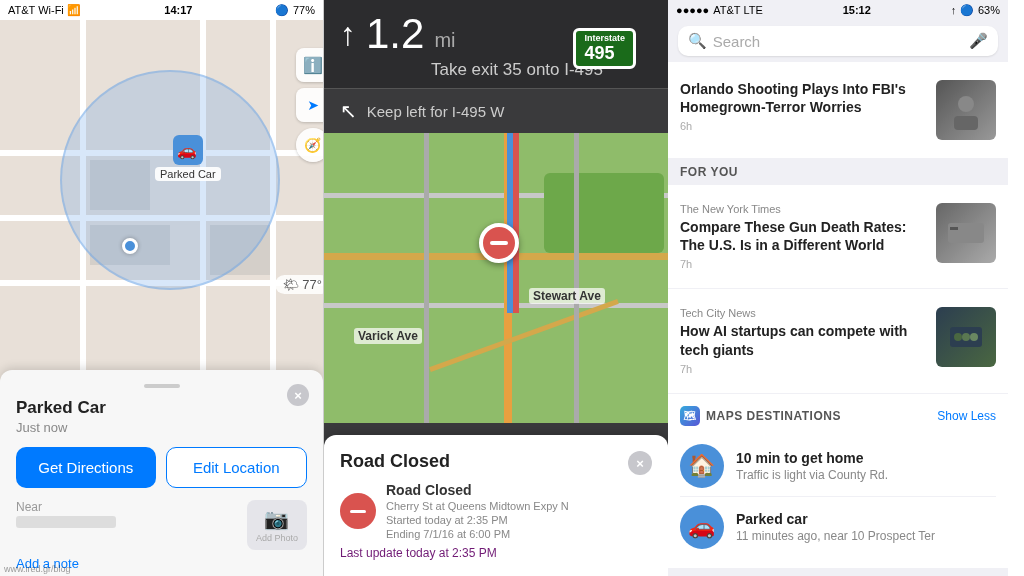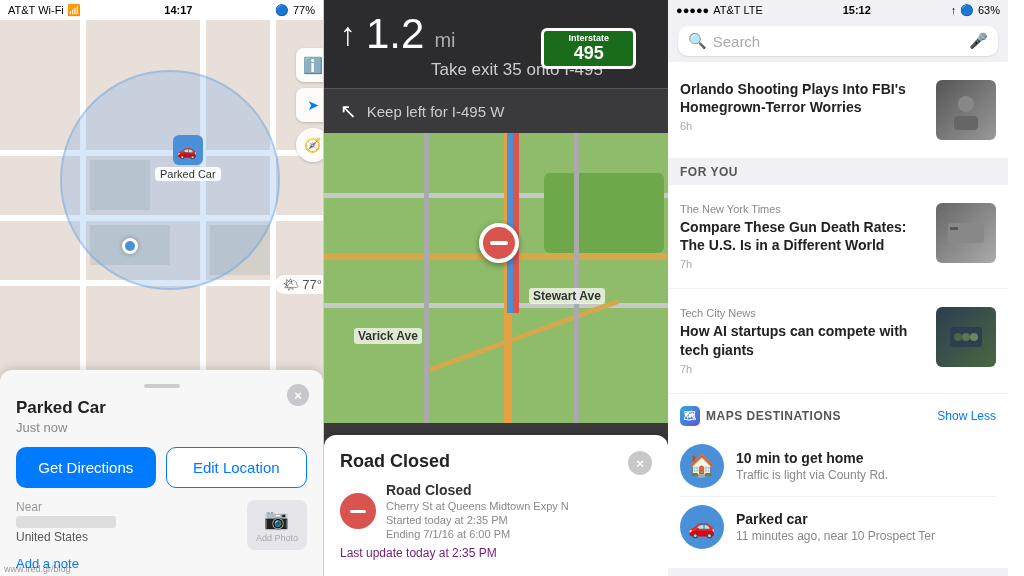--- a/index.html
+++ b/index.html
@@ -64,22 +64,22 @@
     .nav-distance { font-size: 42px; font-weight: 300; color: white; display: flex; align-items: center; gap: 10px; }
     .nav-arrow { font-size: 32px; color: white; }
     .nav-dist-val { font-size: 42px; font-weight: 300; color: white; }
     .nav-dist-unit { font-size: 20px; color: #aaa; align-self: flex-end; margin-bottom: 6px; }
     .nav-instruction { font-size: 17px; color: #ccc; margin-top: 2px; padding-left: 42px; text-align: center; }
 
     .nav-subheader { background: #3a3a3c; padding: 10px 16px; display: flex; align-items: center; gap: 10px; border-top: 1px solid #555; }
     .nav-sub-arrow { font-size: 20px; color: white; }
     .nav-sub-text { font-size: 15px; color: #ccc; }
 
-    .highway-sign { background: #1a6b1a; color: white; border: 3px solid white; border-radius: 6px; padding: 2px 24px; font-size: 13px; font-weight: bold; position: absolute; top: 18px; right: 16px; }
-    .highway-sign-inner { font-size: 18px; font-weight: bold; text-align: center; }
+    .highway-sign { background: #1a6b1a; color: white; border: 3px solid white; border-radius: 6px; padding: 2px 8px; font-size: 13px; font-weight: bold; position: absolute; top: 18px; right: 16px; }
+    .highway-sign-inner { font-size: 18px; font-weight: bold; text-align: left; }
 
     .map-area2 { width: 344px; height: 290px; background: #8fbc6a; position: relative; overflow: hidden; }
 
     
     .map2-road-main { position: absolute; width: 8px; background: #e8a040; top: 0; bottom: 0; left: 180px; }
     .map2-road-blue { position: absolute; width: 6px; background: #4a90d9; top: 0; height: 180px; left: 183px; }
     .map2-road-red { position: absolute; width: 6px; background: #d9534f; top: 0; height: 180px; left: 189px; }
     .map2-road-h1 { position: absolute; height: 7px; background: #d4a84b; width: 100%; top: 120px; }
     .map2-road-h2 { position: absolute; height: 5px; background: #c8c8c8; width: 100%; top: 170px; }
     .map2-road-h3 { position: absolute; height: 5px; background: #c8c8c8; width: 100%; top: 60px; }
@@ -201,21 +201,20 @@
     <div class="sheet-title">Parked Car</div>
     <div class="sheet-subtitle">Just now</div>
     <div class="action-buttons">
       <button class="btn-blue">Get Directions</button>
       <button class="btn-outline">Edit Location</button>
     </div>
     <div class="near-row">
       <div class="near-text">
         <div class="near-label">Near</div>
         <div class="near-value"></div>
-        <div class="near-country">United States</div>
       </div>
       <div class="photo-btn">
         <div class="photo-icon">📷</div>
         <div class="photo-label">Add Photo</div>
       </div>
     </div>
     <div class="add-note">Add a note</div>
   </div>
 
   <div class="watermark">www.ired.gr/blog</div>

